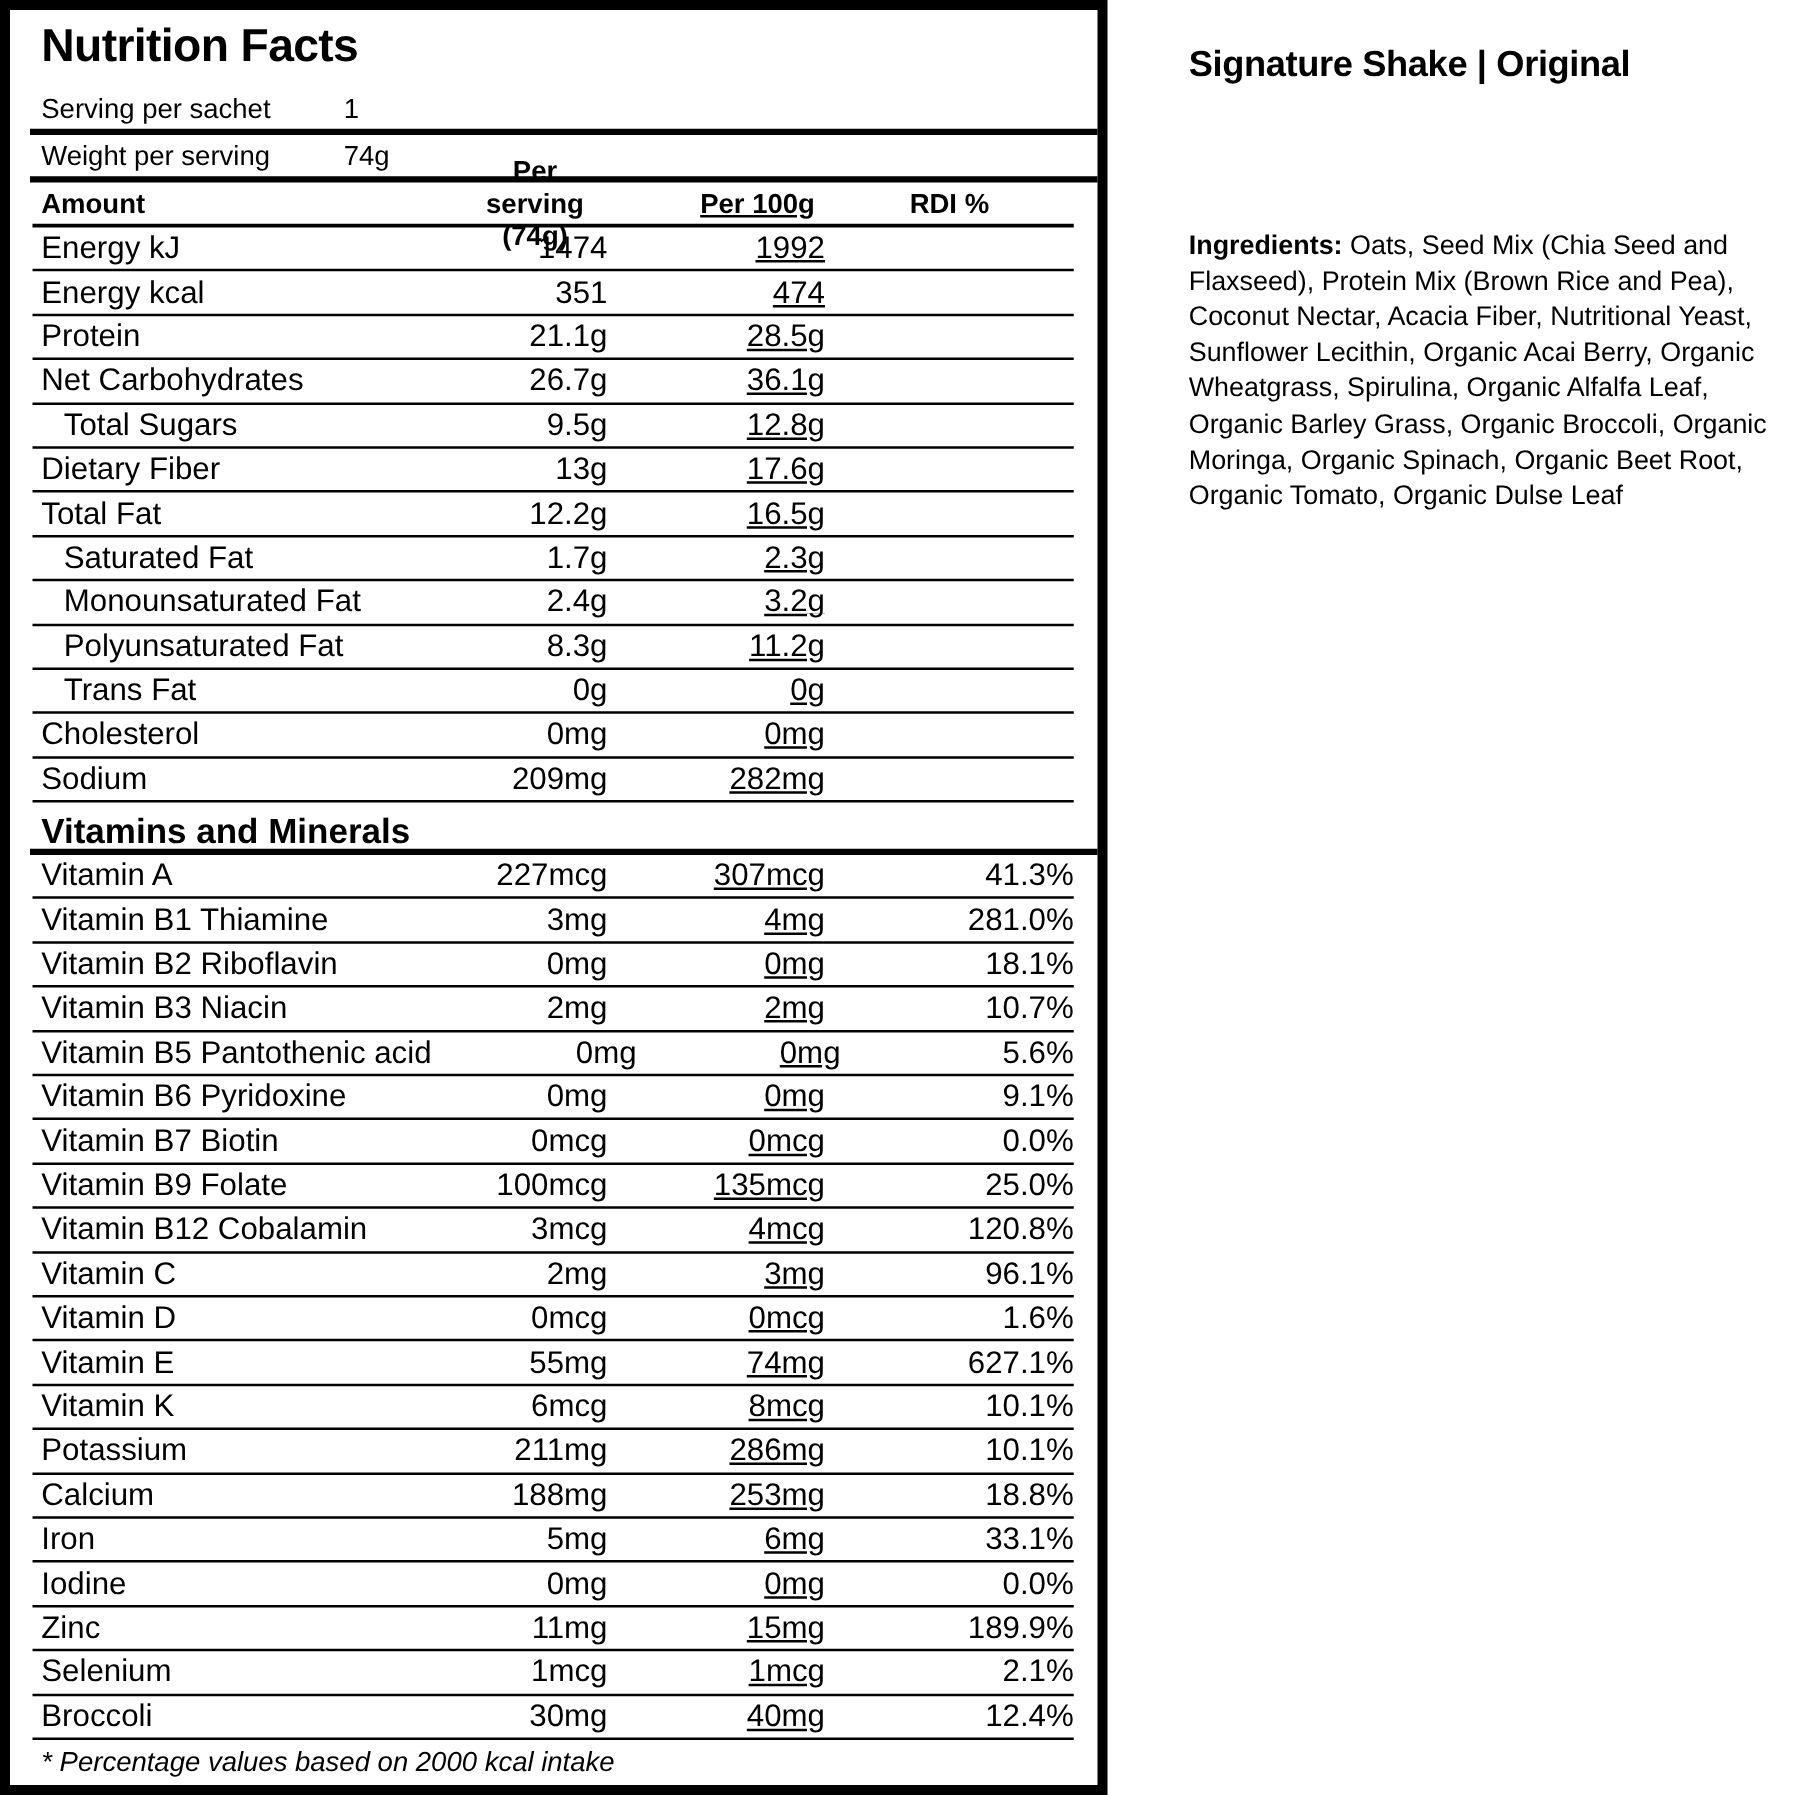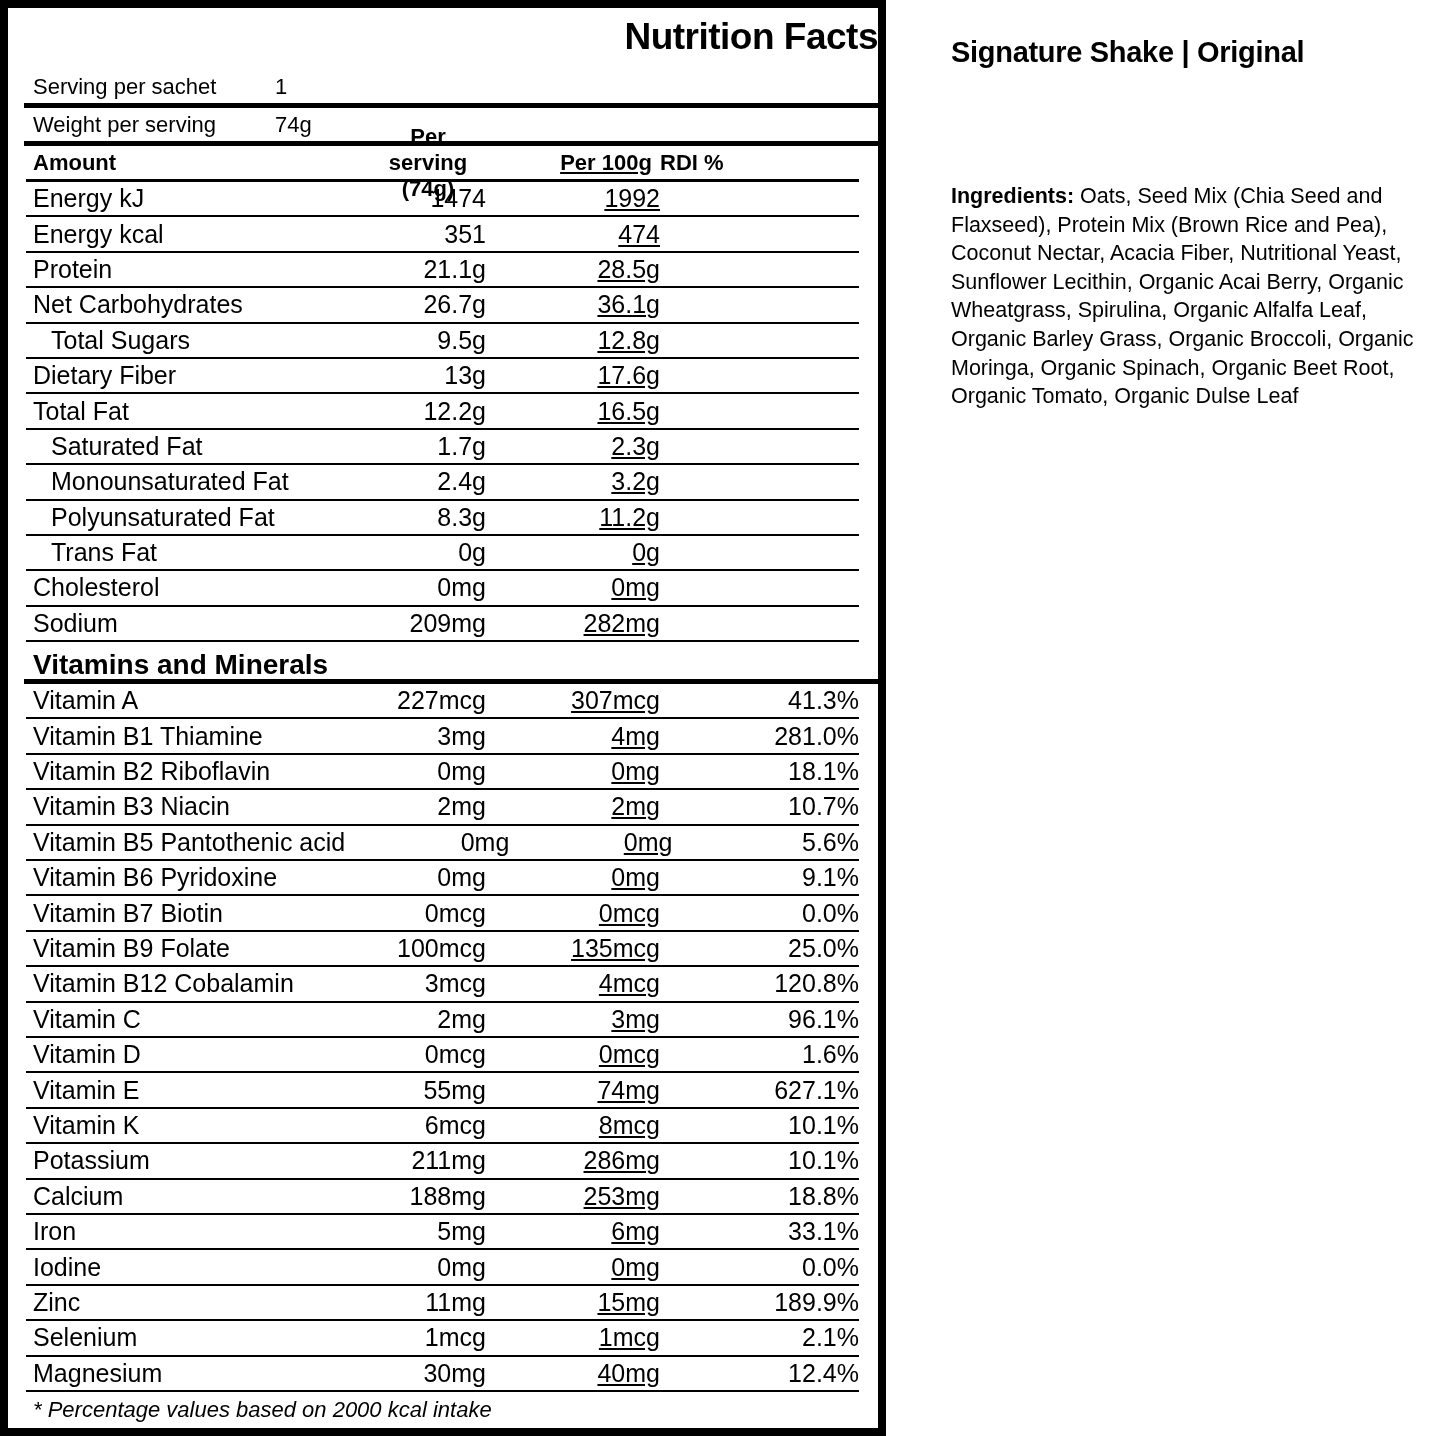--- a/index.html
+++ b/index.html
@@ -28,21 +28,20 @@
     box-sizing: border-box;
     background: #fff;
   }
   .nf-title {
     height: 62px;
     box-sizing: border-box;
     padding: 8px 0 0 25px;
     font-size: 37px;
     font-weight: 700;
     letter-spacing: -0.5px;
-    text-align: right;
   }
   .meta-row {
     position: relative;
     height: 33px;
     line-height: 33px;
     font-size: 22px;
     padding-left: 25px;
   }
   .meta-row .meta-value {
     position: absolute;
@@ -64,21 +63,21 @@
     margin: 0 19px 0 18px;
     font-weight: 700;
     font-size: 22px;
   }
   .c-label { flex: 1; padding-left: 7px; white-space: nowrap; }
   .c-serv  { width: 175px; box-sizing: border-box; }
   .c-100   { width: 174px; box-sizing: border-box; text-decoration: underline; }
   .c-rdi   { width: 199px; box-sizing: border-box; }
   .header-row .c-serv { text-align: center; padding-left: 59px; }
   .header-row .c-100  { text-align: center; padding-left: 66px; }
-  .header-row .c-rdi  { }
+  .header-row .c-rdi  { text-align: center; }
 
   .nrow {
     display: flex;
     align-items: center;
     height: 35.4px;
     box-sizing: border-box;
     border-bottom: 2.6px solid #000;
     margin: 0 19px 0 18px;
     font-size: 25px;
   }
@@ -341,21 +340,21 @@
           <span class="c-100">15mg</span>
           <span class="c-rdi">189.9%</span>
         </div>
         <div class="nrow">
           <span class="c-label">Selenium</span>
           <span class="c-serv">1mcg</span>
           <span class="c-100">1mcg</span>
           <span class="c-rdi">2.1%</span>
         </div>
         <div class="nrow">
-          <span class="c-label">Magnesium</span>
+          <span class="c-label">Broccoli</span>
           <span class="c-serv">30mg</span>
           <span class="c-100">40mg</span>
           <span class="c-rdi">12.4%</span>
         </div>
       </div>
 
     <div class="footer-row">* Percentage values based on 2000 kcal intake</div>
   </div>
 
   <div class="side-panel">

